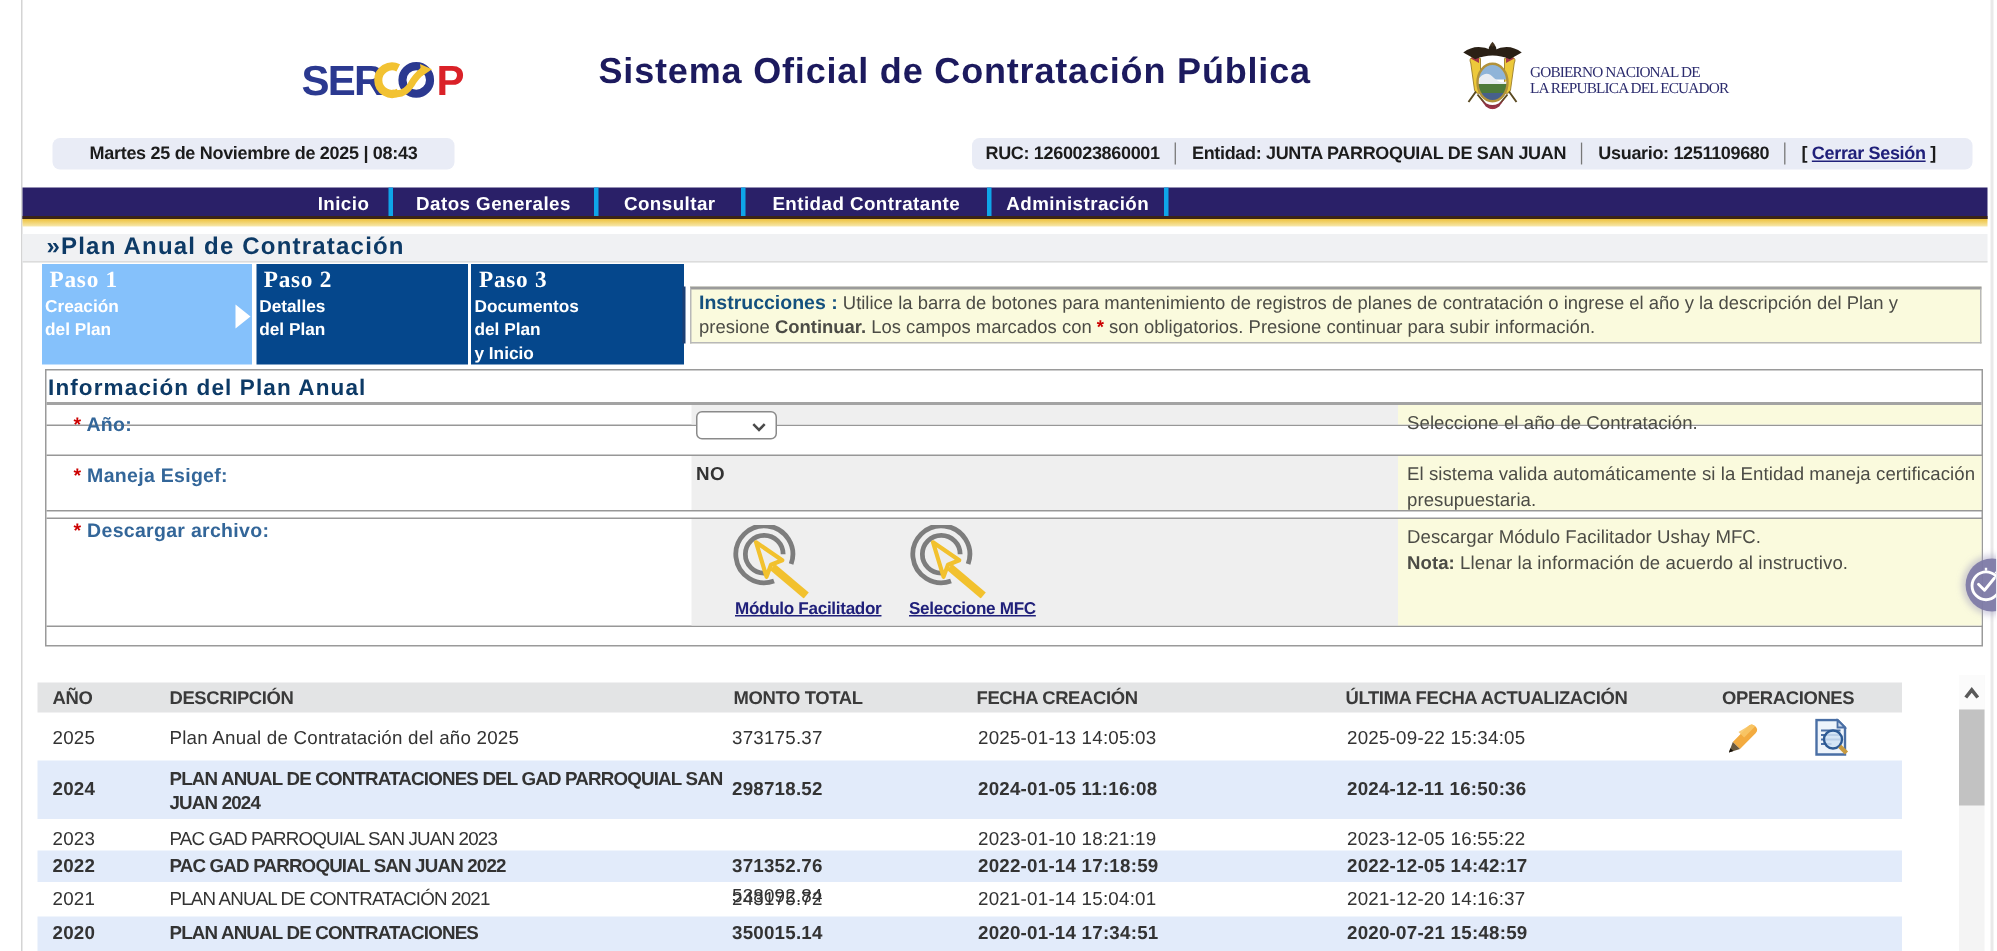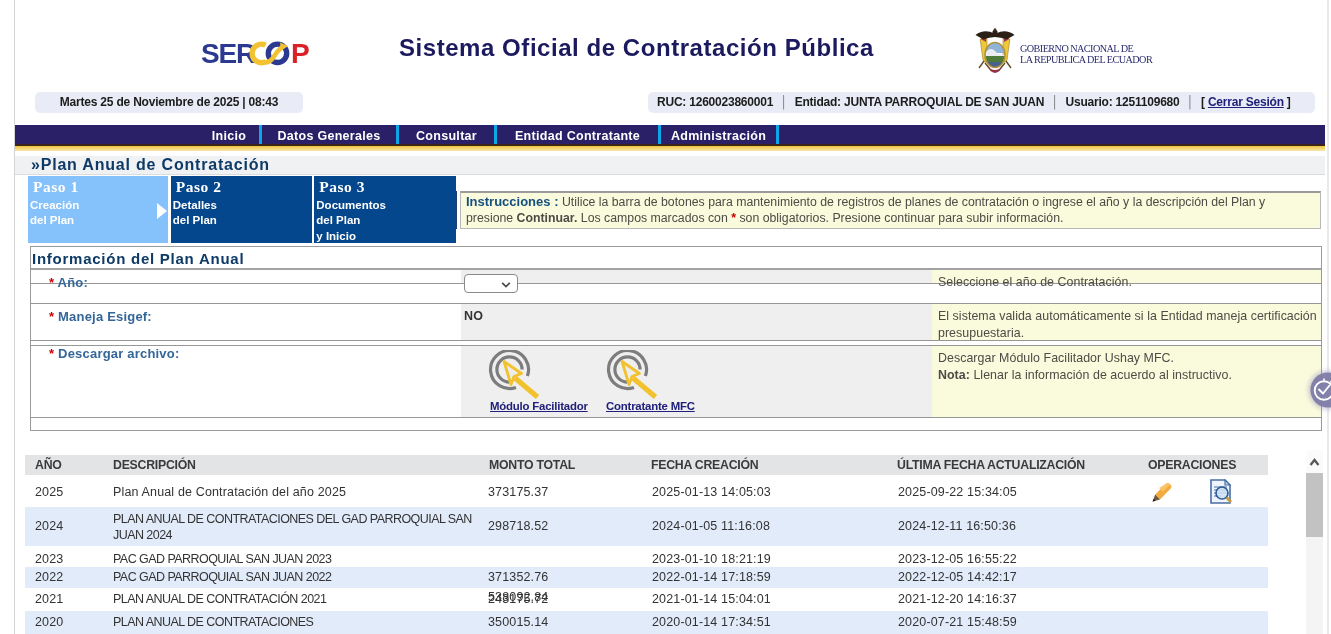--- a/index.html
+++ b/index.html
@@ -57,21 +57,21 @@
 .flabel { position:absolute; left:18px; top:5px; font-size:13px; color:#336699; font-weight:bold; letter-spacing:0.2px;}
 #row1 { top:270px; height:14px; border-top:none; }
 #row2 { top:303px; height:38px; }
 #row3 { top:345px; height:73px; }
 #selyear { position:absolute; left:3px; top:4px; width:54px; height:19px; background:#fff; border:1px solid #8a8a8a; border-radius:4px; }
 
 .dlink { position:absolute; top:54px; font-size:11.4px; font-weight:bold; color:#20207a; text-decoration:underline; letter-spacing:-0.2px;}
 .th { position:absolute; top:455px; height:20px; line-height:20px; font-size:12.3px; font-weight:bold; color:#3a3a3a; letter-spacing:-0.25px;}
 #thbg { left:25px; top:455px; width:1243px; height:20px; background:#e3e4e5; }
 .trow { position:absolute; left:25px; width:1243px; }
-.blue { background:#e2ebfa; }
+.blue { background:#e2ebfa;font-weight:bold; }
 .td { position:absolute; font-size:12.5px; color:#333; letter-spacing:0.15px; white-space:nowrap; }
 .caps { letter-spacing:-0.55px; }
 
 
 #sbar { left:1306px; top:450px; width:17px; height:184px; background:#f4f4f4; }
 #sbtn { left:1306px; top:450px; width:17px; height:23px; background:#fbfbfb; }
 #sthumb { left:1306px; top:473px; width:17px; height:64px; background:#c2c2c2; }
 
 
 #clockw { left:1295px; top:358px; width:36px; height:64px; overflow:hidden; }
@@ -190,21 +190,21 @@
         <path d="M16 11.5 L33.5 23.5 L26 26.5 L23 34.5 Z" fill="#ededed" stroke="#f2c12e" stroke-width="2.8" stroke-linejoin="round"></path>
         <path d="M27 28 L49.5 47" stroke="#f2c12e" stroke-width="5.2"></path>
       </svg>
       <svg style="position:absolute; left:145px; top:4px;" width="52" height="49" viewBox="0 0 52 49">
         <path d="M28.0 37.4 A 19 19 0 1 1 39.4 26.0" fill="none" stroke="#7d7d7d" stroke-width="3.2"></path>
         <path d="M21.5 32.1 A 12.6 12.6 0 1 1 34.1 19.5" fill="none" stroke="#7d7d7d" stroke-width="3.2"></path>
         <path d="M16 11.5 L33.5 23.5 L26 26.5 L23 34.5 Z" fill="#ededed" stroke="#f2c12e" stroke-width="2.8" stroke-linejoin="round"></path>
         <path d="M27 28 L49.5 47" stroke="#f2c12e" stroke-width="5.2"></path>
       </svg>
       <span class="dlink" style="left:29px;">Módulo Facilitador</span>
-      <span class="dlink" style="left:145px;">Contratante MFC</span>
+      <span class="dlink" style="left:145px;">Seleccione MFC</span>
     </div>
     <div class="fhelp">Descargar Módulo Facilitador Ushay MFC.<br><b>Nota:</b> Llenar la información de acuerdo al instructivo.</div>
   </div>
 
   <div class="abs" id="thbg"></div>
   <div class="th" style="left:35px;">AÑO</div>
   <div class="th" style="left:113px;">DESCRIPCIÓN</div>
   <div class="th" style="left:489px;">MONTO TOTAL</div>
   <div class="th" style="left:651px;">FECHA CREACIÓN</div>
   <div class="th" style="left:897px;">ÚLTIMA FECHA ACTUALIZACIÓN</div>

